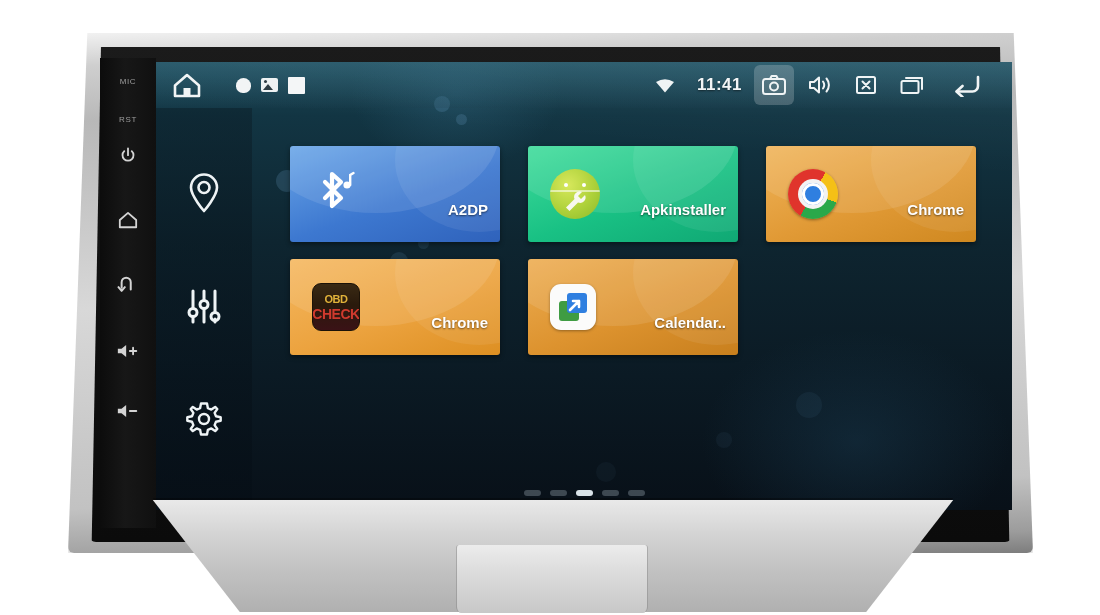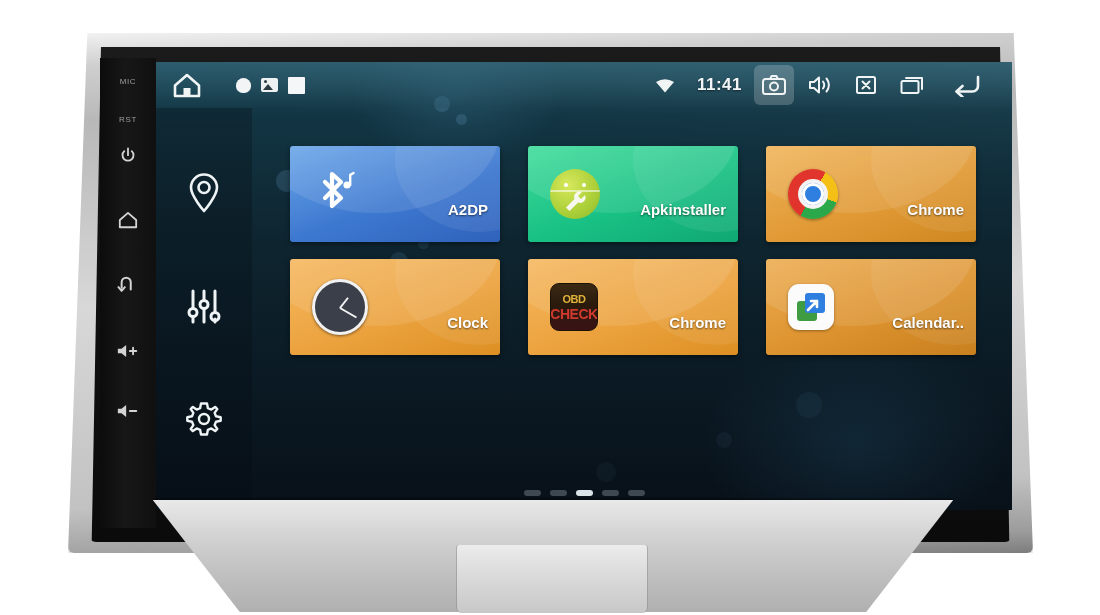--- a/index.html
+++ b/index.html
@@ -372,31 +372,20 @@
 
       <div class="tile t-chrome">
         <div class="gloss"></div>
         <div class="gloss2"></div>
         <div class="tile-icon">
           <div class="ic-chrome"></div>
         </div>
         <div class="tile-label">Chrome</div>
       </div>
 
-      <div class="tile t-clock">
-        <div class="gloss"></div>
-        <div class="gloss2"></div>
-        <div class="tile-icon">
-          <div class="ic-clock">
-              <div class="h h1"></div>
-              <div class="h h2"></div>
-            </div>
-        </div>
-        <div class="tile-label">Clock</div>
-      </div>
 
       <div class="tile t-torque">
         <div class="gloss"></div>
         <div class="gloss2"></div>
         <div class="tile-icon">
           <div class="ic-torque">
             <div class="obd">OBD</div>
             <div class="chk">CHECK</div>
           </div>
         </div>

